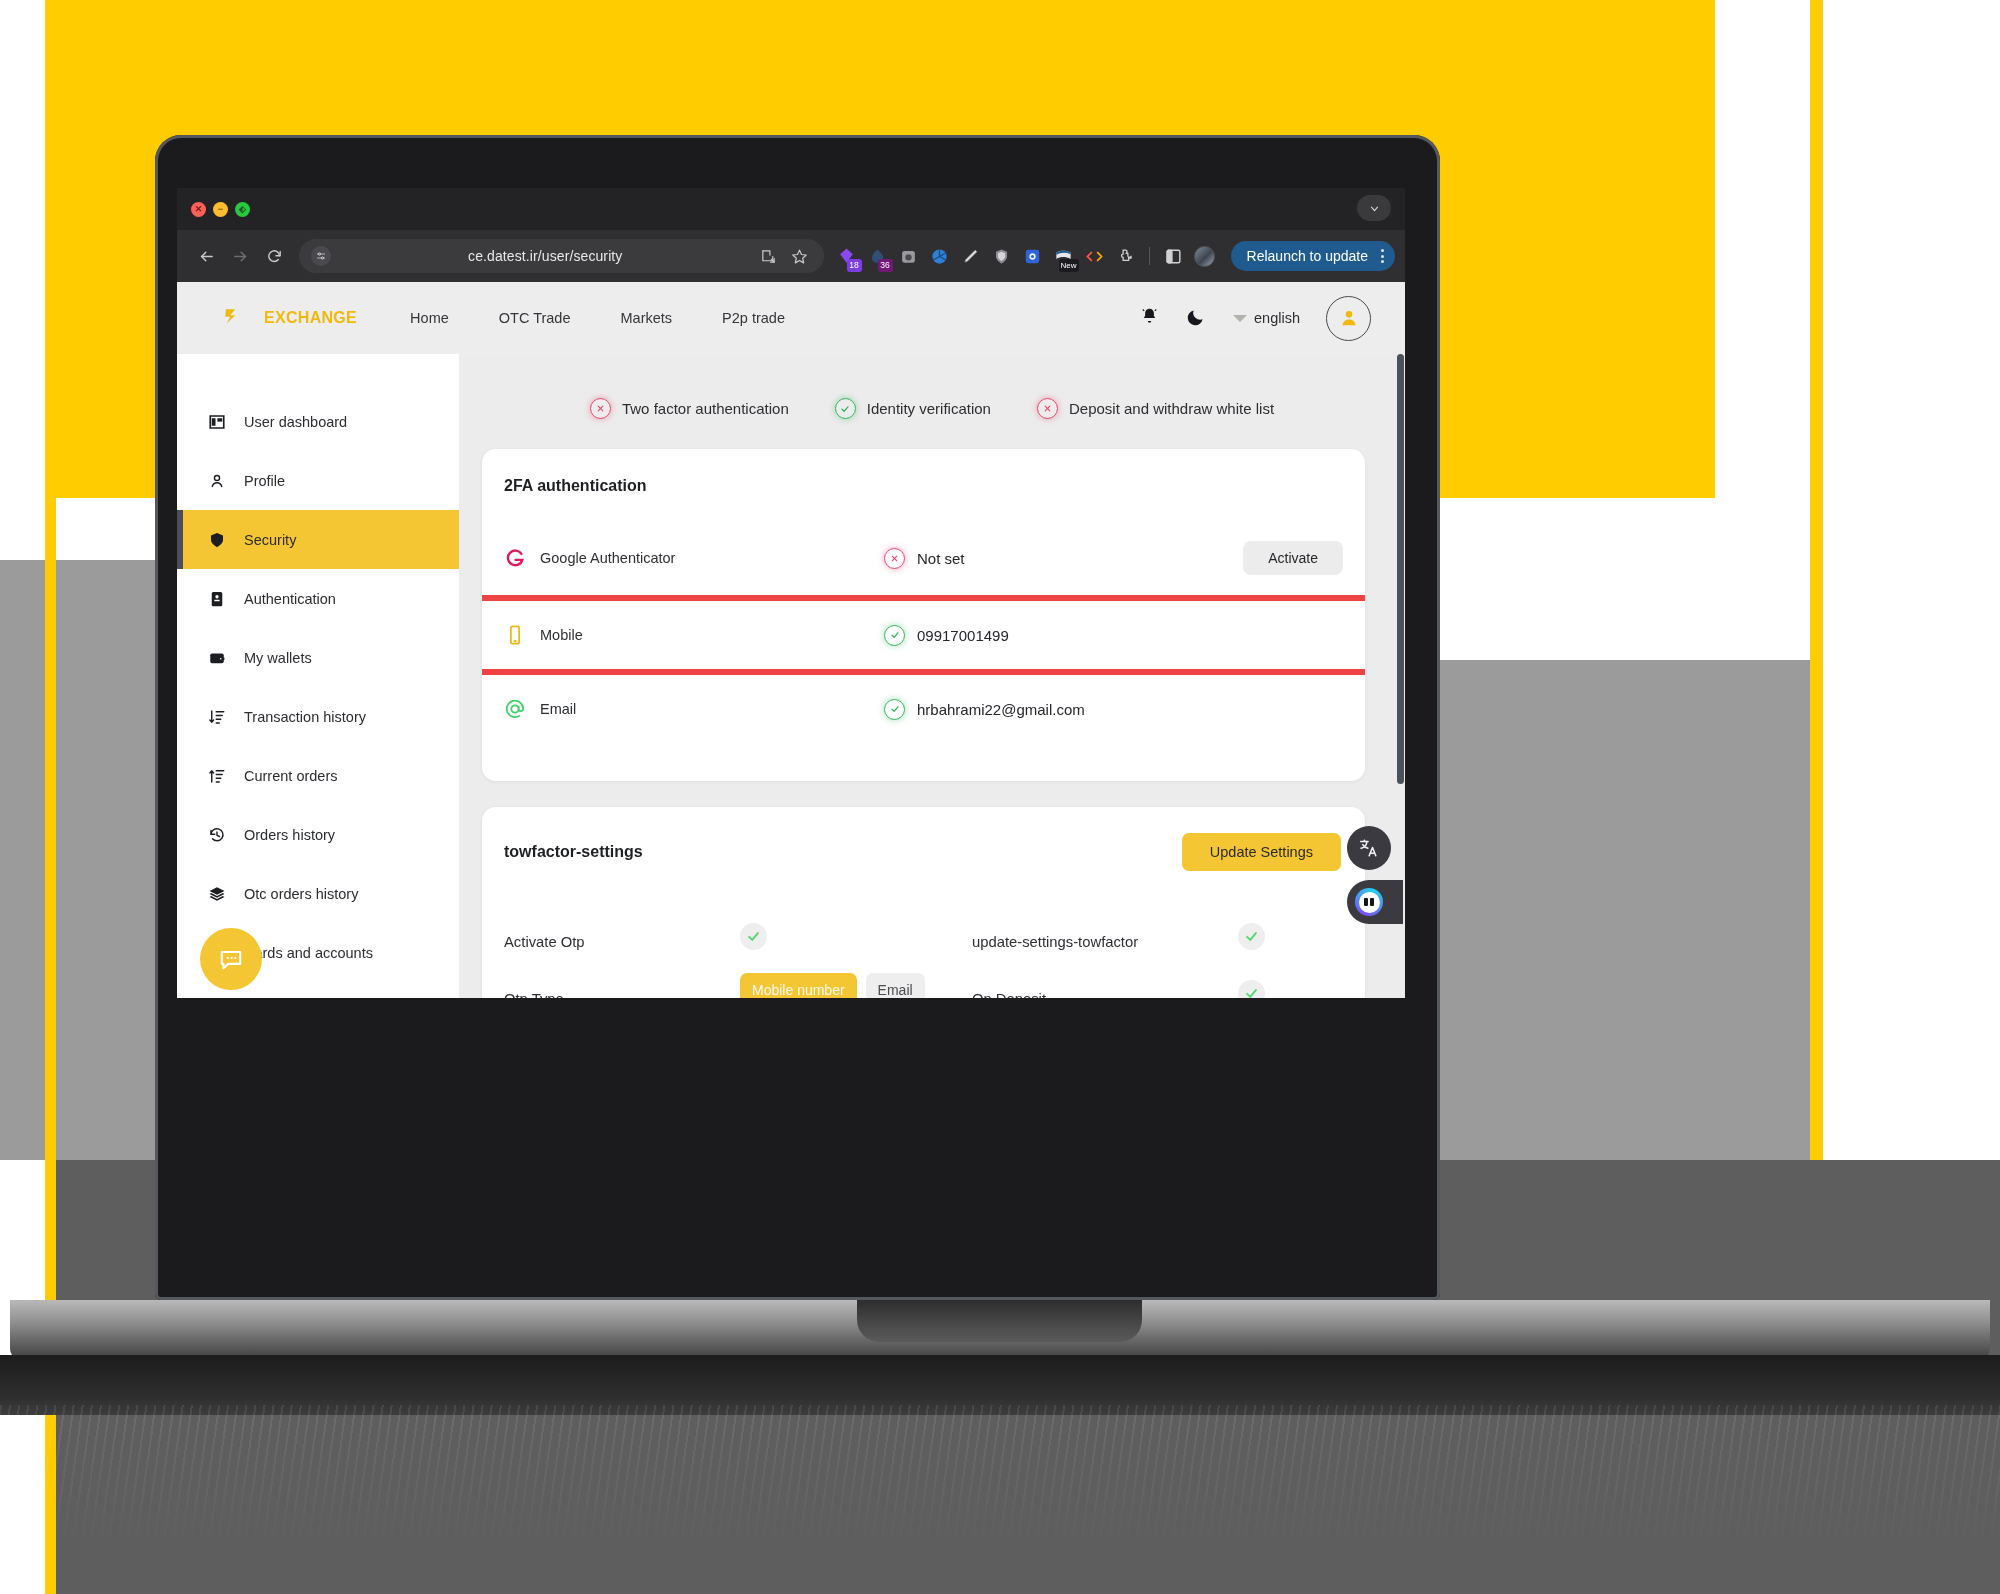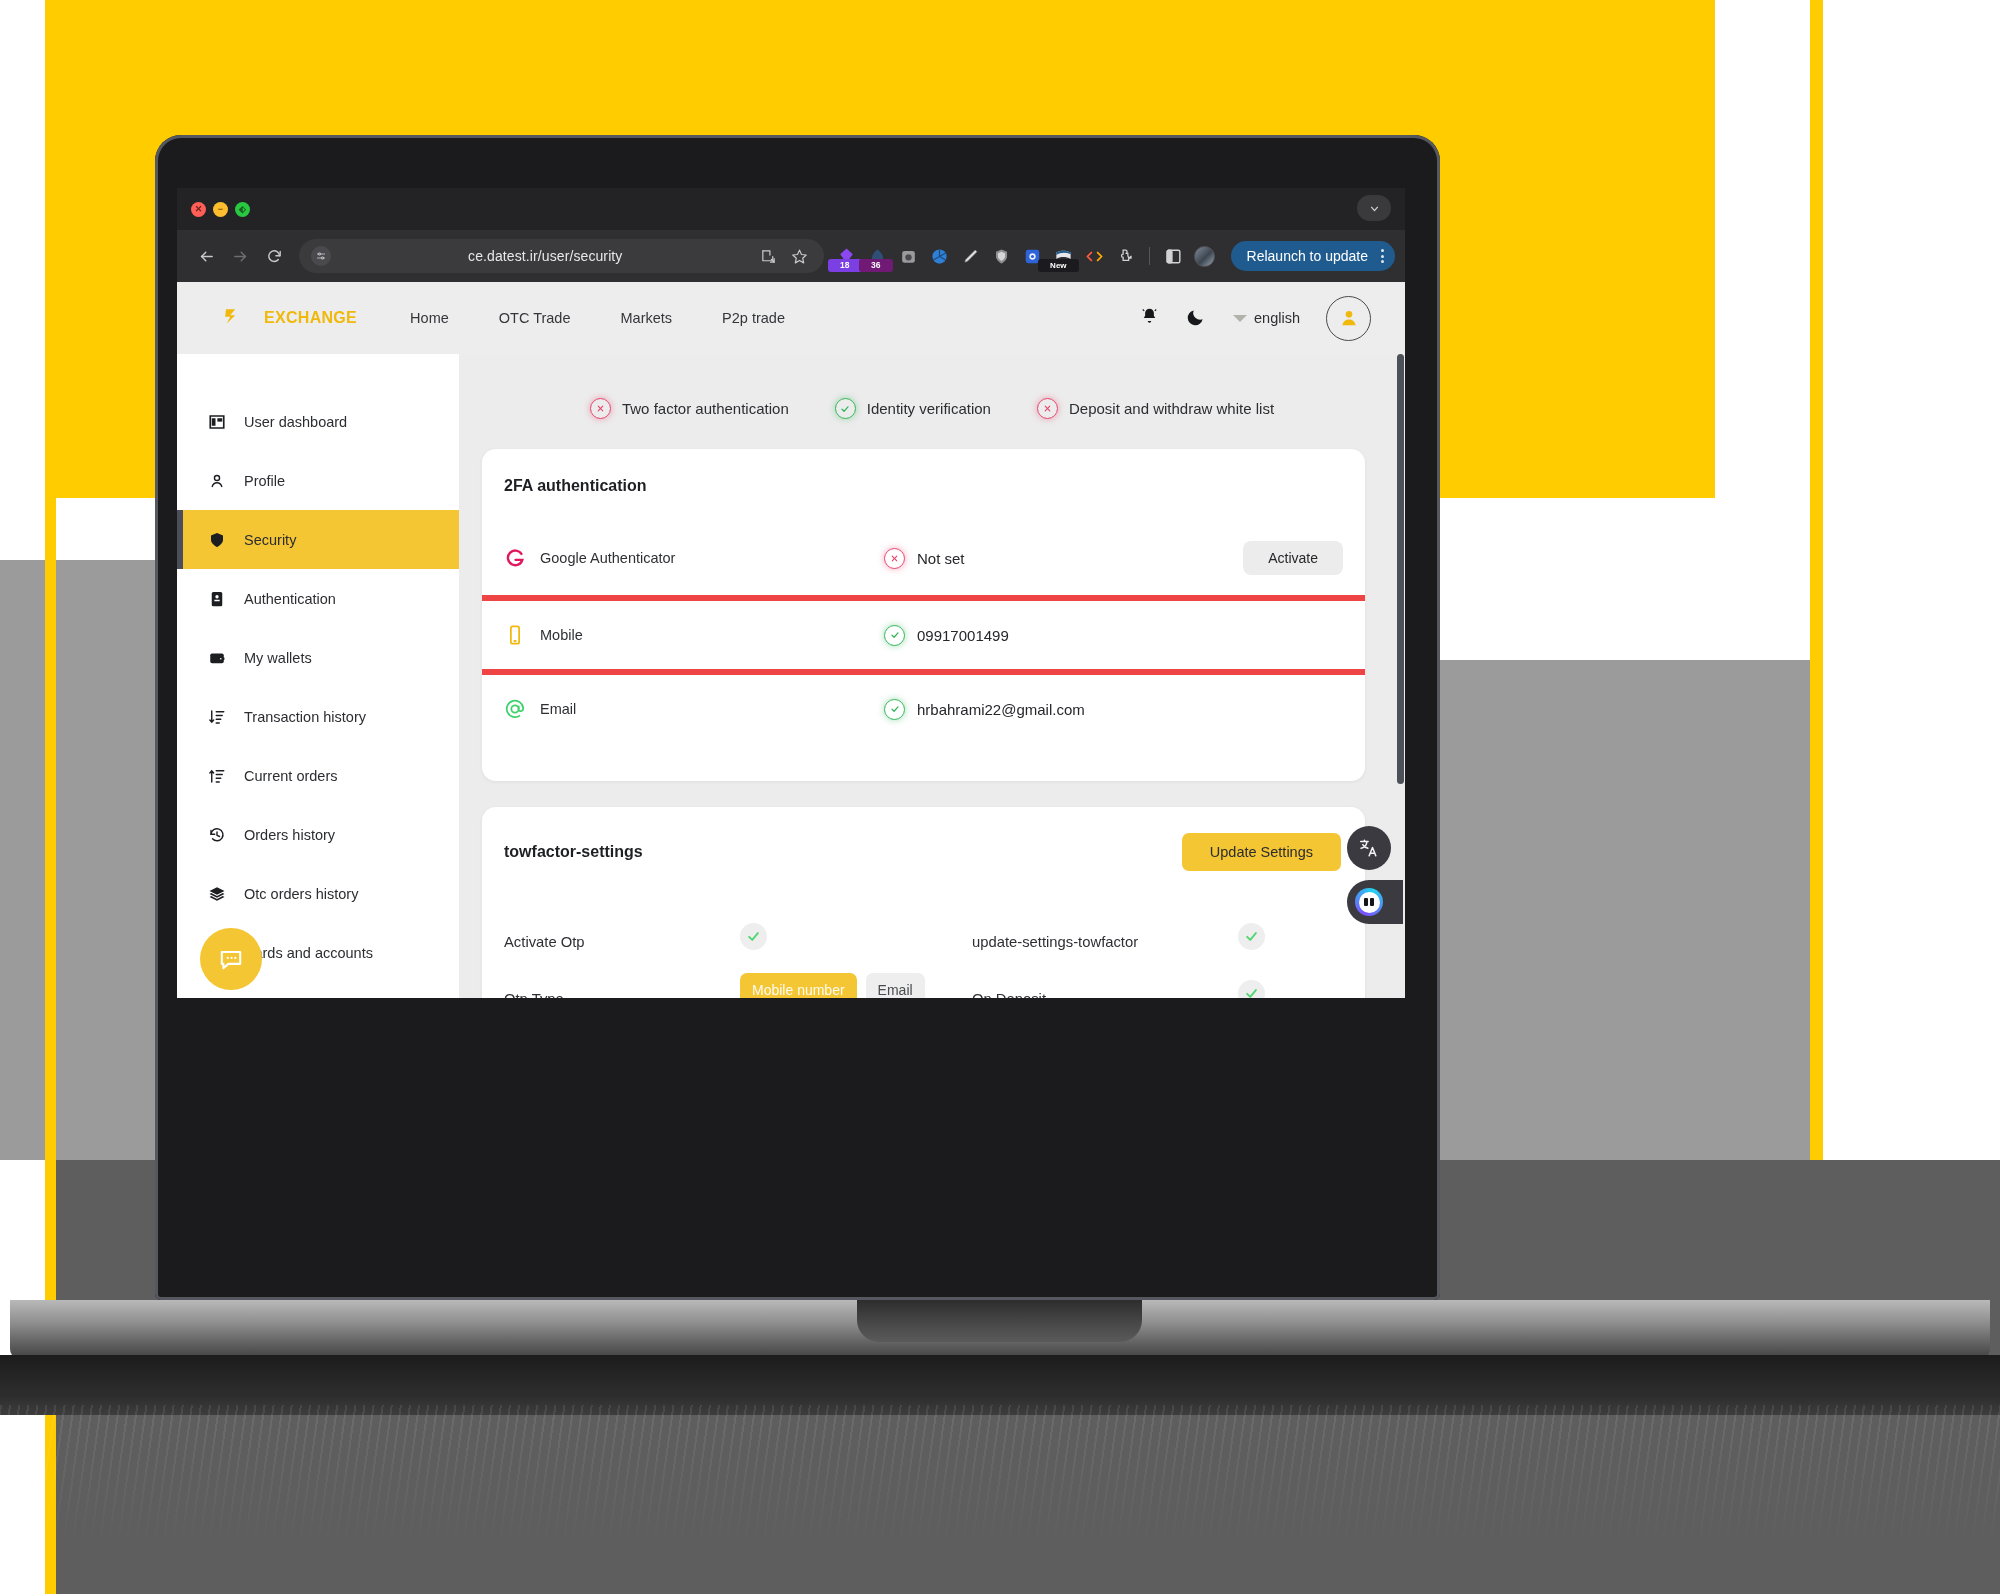--- a/index.html
+++ b/index.html
@@ -76,22 +76,22 @@
   }
   .urlicon { width:20px;height:20px;border-radius:50%; background:#4a4a4e; display:flex;align-items:center;justify-content:center;}
   .urlicon svg { width:12px;height:12px; stroke:#cfcfd2; fill:none; stroke-width:1.6;}
   .urltext { color:#e8e8ea; font-size:14px; letter-spacing:.1px; flex:1;text-align:center; }
   .urlright { display:flex; align-items:center; gap:14px; padding-right:4px; }
   .urlright svg { width:17px;height:17px; stroke:#cacacd; fill:none; stroke-width:1.7; stroke-linecap:round; stroke-linejoin:round;}
 
   .exts { display:flex; align-items:center; gap:10px; padding-left:4px; }
   .ext { width:21px;height:21px; position:relative; display:flex; align-items:center; justify-content:center; }
   .ext svg { width:19px; height:19px; }
-  .badge { position:absolute; right:-5px; bottom:-5px; min-width:15px; height:13px; padding:0 12px; border-radius:3px;
-           font-size:8.5px; color:#fff; display:flex; align-items:center; justify-content:center; font-weight:700;}
+  .badge { position:absolute; right:-5px; bottom:-5px; min-width:15px; height:13px; padding:0 2px; border-radius:3px;
+           font-size:8.5px; color:#fff; display:flex; align-items:center; justify-content:center; font-weight:400;}
   .extsep { width:1px; height:18px; background:#55555a; margin:0 3px; }
   .avatar-ext { width:21px; height:21px; border-radius:50%; background:linear-gradient(135deg,#7e8b9a,#3d4650 55%, #9aa7b4); border:1px solid #55555a;}
   .relaunch {
     height:30px; background:#1f5b8f; color:#fff; border-radius:15px; display:flex; align-items:center;
     gap:10px; padding:0 8px 0 16px; font-size:14px; margin-left:6px; white-space:nowrap;
   }
   .kebab { display:flex; flex-direction:column; gap:2.5px; align-items:center; padding:0 3px;}
   .kebab i { width:3px;height:3px;border-radius:50%; background:#dfe6ee; display:block;}
 
   

